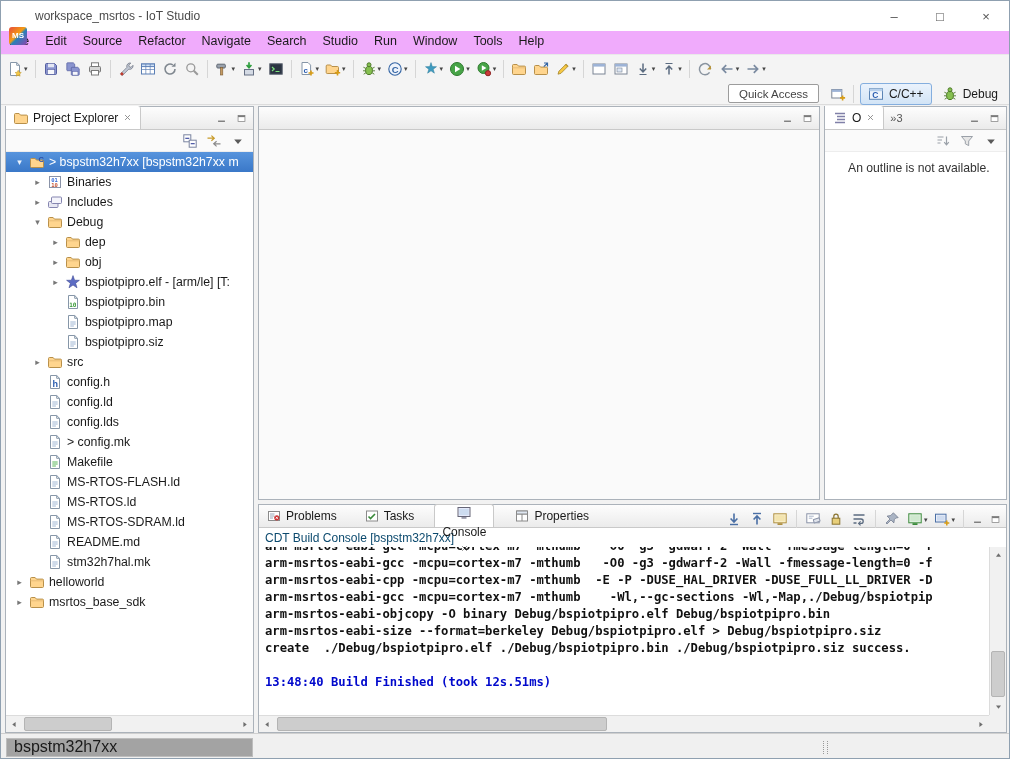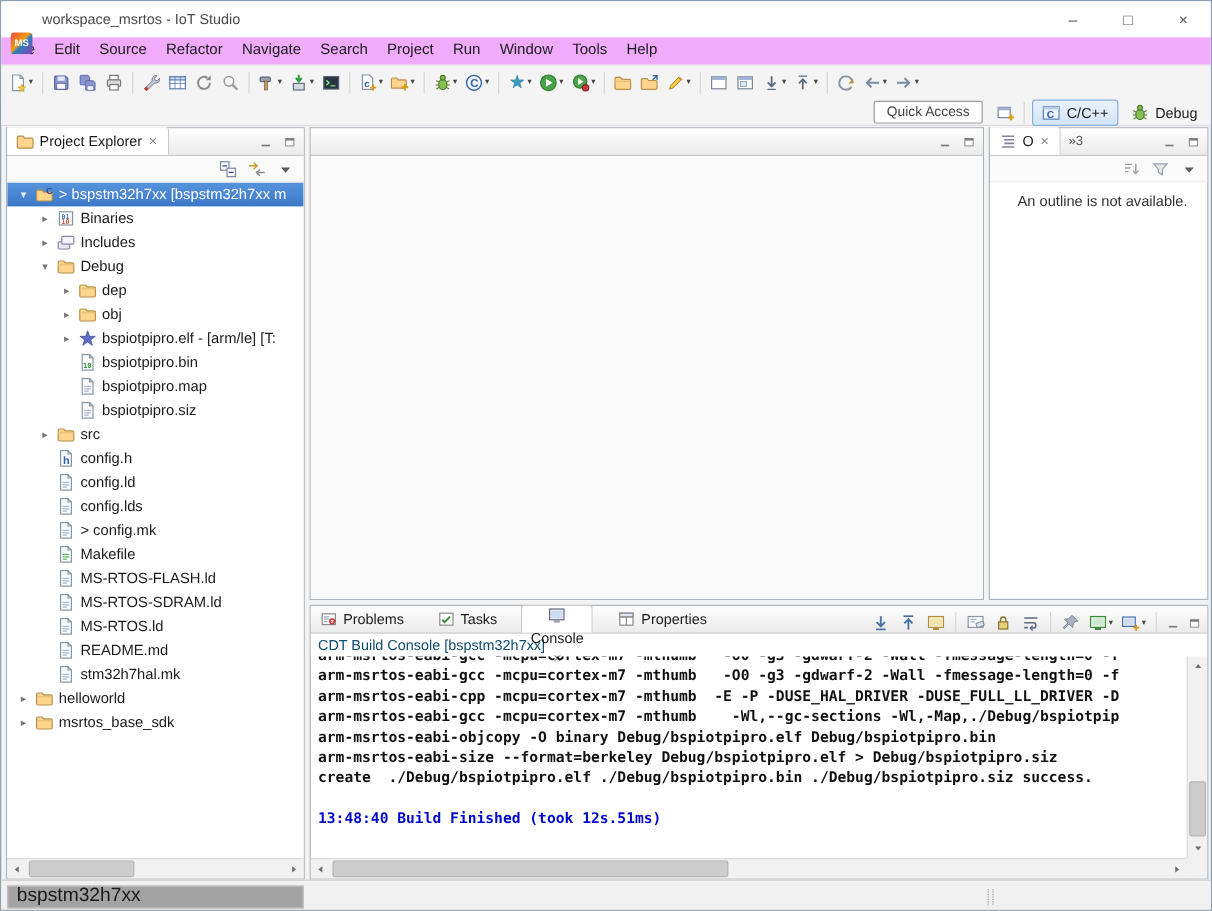--- a/index.html
+++ b/index.html
@@ -94,21 +94,21 @@
     </div>
   </div>
 
   <div class="menubar">
       <span class="menu-item">File</span>
       <span class="menu-item">Edit</span>
       <span class="menu-item">Source</span>
       <span class="menu-item">Refactor</span>
       <span class="menu-item">Navigate</span>
       <span class="menu-item">Search</span>
-      <span class="menu-item">Project</span>
+      <span class="menu-item">Studio</span>
       <span class="menu-item">Run</span>
       <span class="menu-item">Window</span>
       <span class="menu-item">Tools</span>
       <span class="menu-item">Help</span>
     </div>
 
   <div class="toolbar">
       <span class="tbtn">
         <span class="icon">
           <svg viewBox="0 0 16 16" xmlns="http://www.w3.org/2000/svg">
@@ -648,32 +648,32 @@
         </div>
         <div class="trow" style="padding-left: 26px;">
           <span class="expander"></span>
           <span class="icon">
             <svg viewBox="0 0 16 16" xmlns="http://www.w3.org/2000/svg">
               <path d="M3.5 1.5h6.2l2.8 2.8v10.2H3.5z" fill="#fff" stroke="#8696a8"></path>
               <path d="M9.7 1.5v2.8h2.8" fill="none" stroke="#8696a8"></path>
               <path d="M5.3 8h5.4M5.3 10h5.4M5.3 12h3.6" stroke="#9fb6d4"></path>
             </svg>
           </span>
+          <span>MS-RTOS.ld</span>
+        </div>
+        <div class="trow" style="padding-left: 26px;">
+          <span class="expander"></span>
+          <span class="icon">
+            <svg viewBox="0 0 16 16" xmlns="http://www.w3.org/2000/svg">
+              <path d="M3.5 1.5h6.2l2.8 2.8v10.2H3.5z" fill="#fff" stroke="#8696a8"></path>
+              <path d="M9.7 1.5v2.8h2.8" fill="none" stroke="#8696a8"></path>
+              <path d="M5.3 8h5.4M5.3 10h5.4M5.3 12h3.6" stroke="#9fb6d4"></path>
+            </svg>
+          </span>
           <span>MS-RTOS-SDRAM.ld</span>
-        </div>
-        <div class="trow" style="padding-left: 26px;">
-          <span class="expander"></span>
-          <span class="icon">
-            <svg viewBox="0 0 16 16" xmlns="http://www.w3.org/2000/svg">
-              <path d="M3.5 1.5h6.2l2.8 2.8v10.2H3.5z" fill="#fff" stroke="#8696a8"></path>
-              <path d="M9.7 1.5v2.8h2.8" fill="none" stroke="#8696a8"></path>
-              <path d="M5.3 8h5.4M5.3 10h5.4M5.3 12h3.6" stroke="#9fb6d4"></path>
-            </svg>
-          </span>
-          <span>MS-RTOS.ld</span>
         </div>
         <div class="trow" style="padding-left: 26px;">
           <span class="expander"></span>
           <span class="icon">
             <svg viewBox="0 0 16 16" xmlns="http://www.w3.org/2000/svg">
               <path d="M3.5 1.5h6.2l2.8 2.8v10.2H3.5z" fill="#fff" stroke="#8696a8"></path>
               <path d="M9.7 1.5v2.8h2.8" fill="none" stroke="#8696a8"></path>
               <path d="M5.3 8h5.4M5.3 10h5.4M5.3 12h3.6" stroke="#9fb6d4"></path>
             </svg>
           </span>

